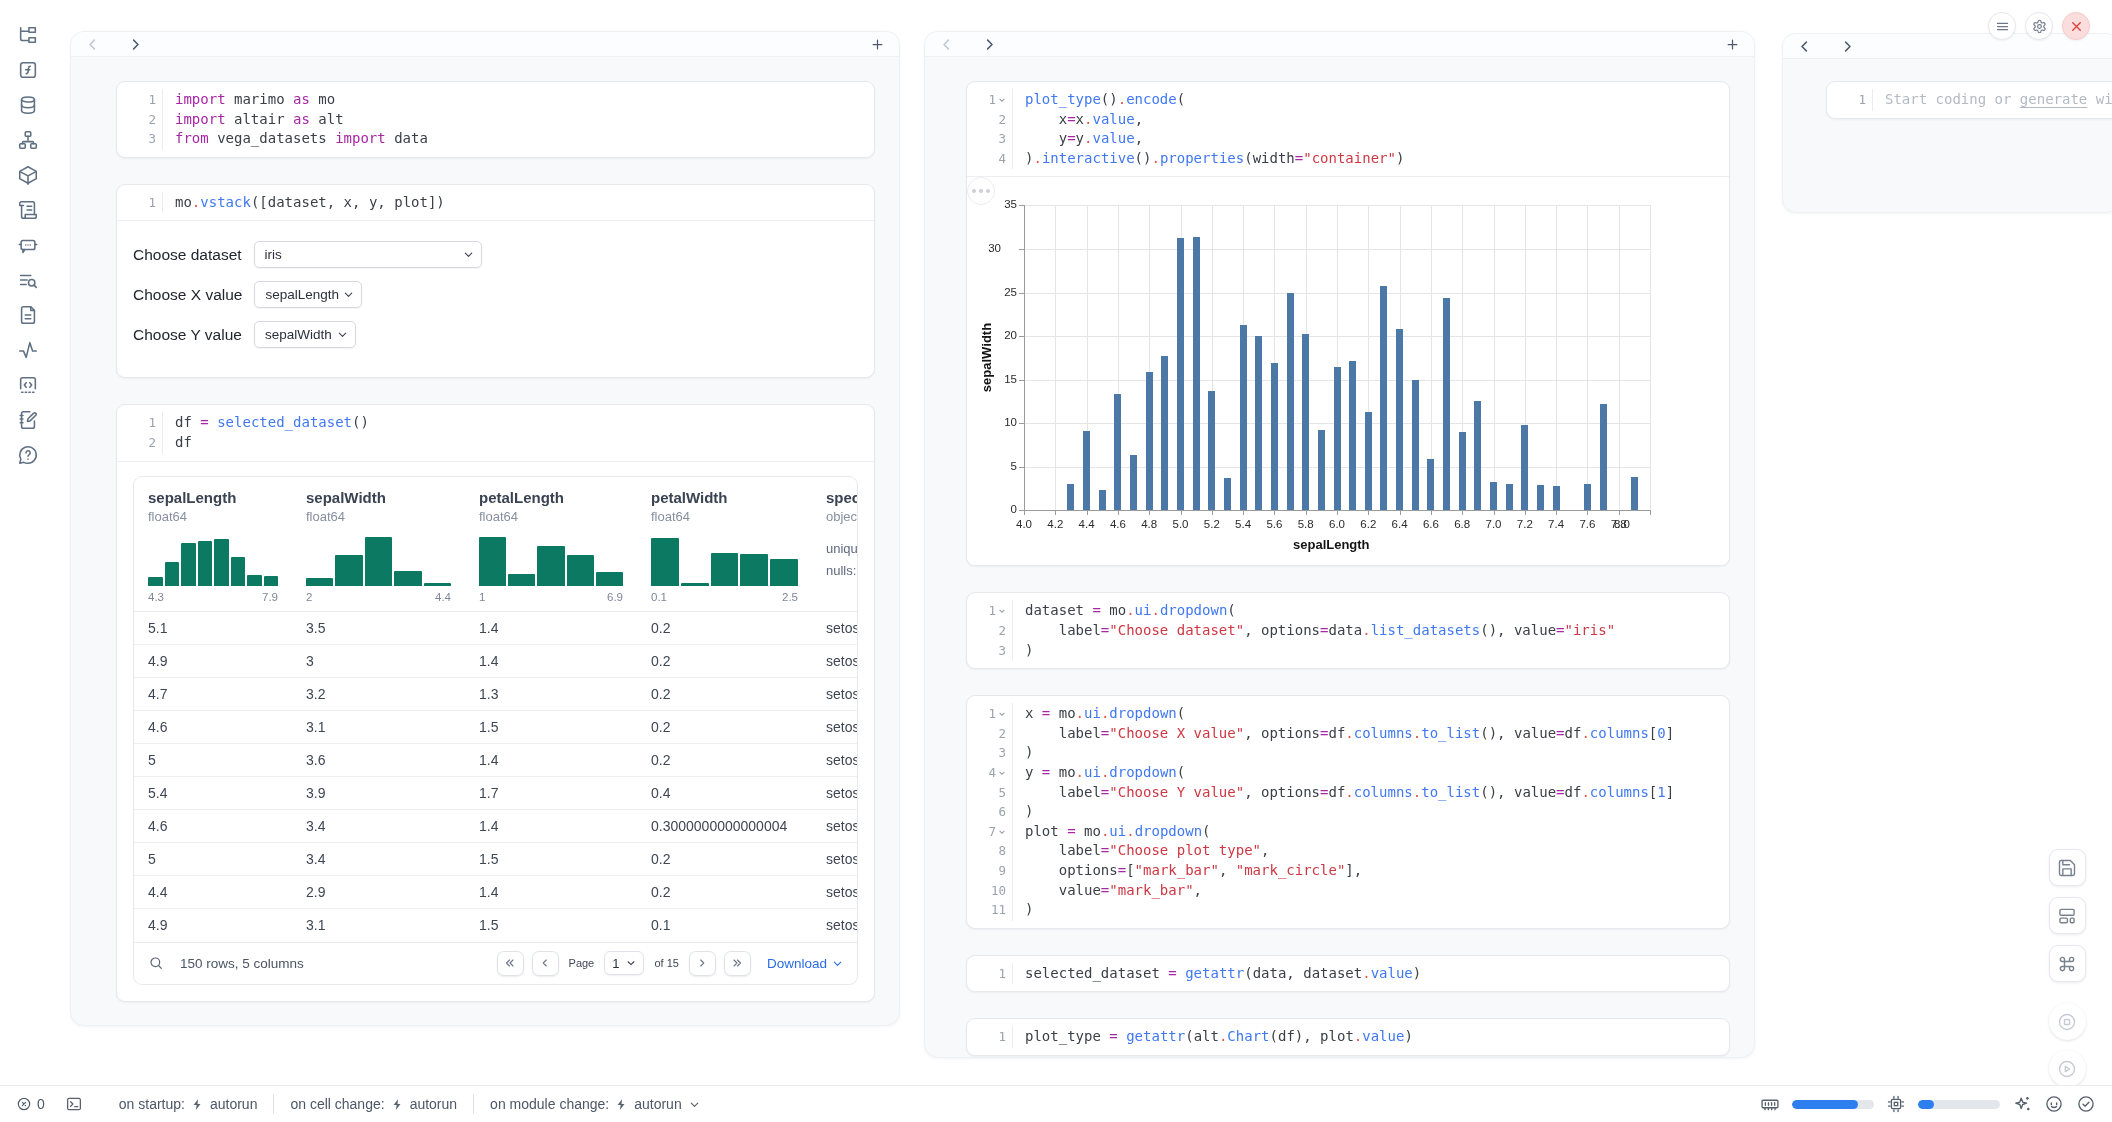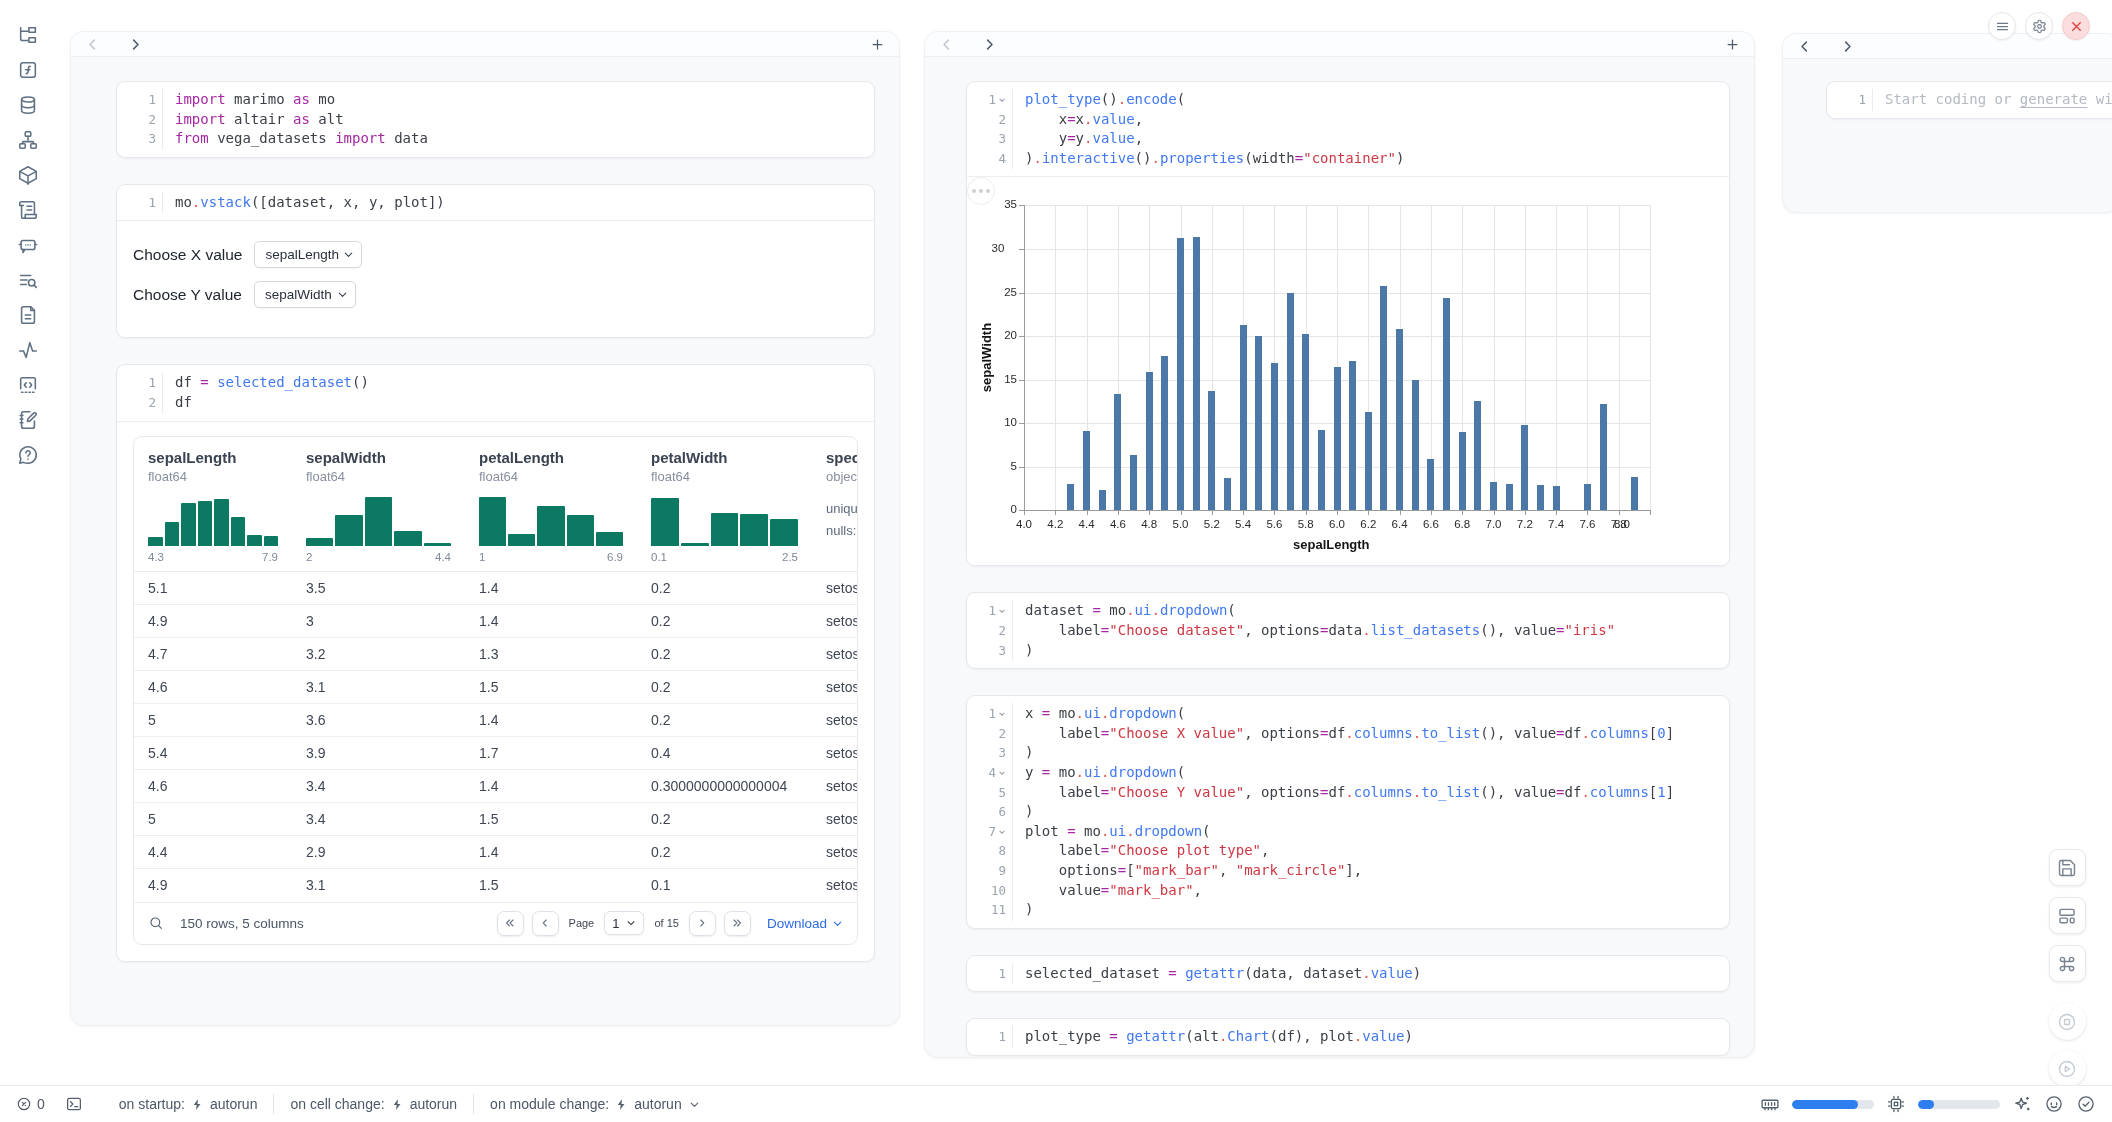--- a/index.html
+++ b/index.html
@@ -232,20 +232,29 @@
           <div class="code-line"><span class="ln">1</span><span class="lt"><span class="tk-k">import</span><span class="tk-v"> marimo </span><span class="tk-k">as</span><span class="tk-v"> mo</span></span></div>
           <div class="code-line"><span class="ln">2</span><span class="lt"><span class="tk-k">import</span><span class="tk-v"> altair </span><span class="tk-k">as</span><span class="tk-v"> alt</span></span></div>
           <div class="code-line"><span class="ln">3</span><span class="lt"><span class="tk-k">from</span><span class="tk-v"> vega_datasets </span><span class="tk-k">import</span><span class="tk-v"> data</span></span></div>
         </div>
       </div>
     <div class="cell">
       <div class="code bb">
           <div class="code-line"><span class="ln">1</span><span class="lt"><span class="tk-v">mo</span><span class="tk-d">.</span><span class="tk-f">vstack</span><span class="tk-p">([</span><span class="tk-v">dataset</span><span class="tk-p">, </span><span class="tk-v">x</span><span class="tk-p">, </span><span class="tk-v">y</span><span class="tk-p">, </span><span class="tk-v">plot</span><span class="tk-p">])</span></span></div>
         </div>
       <div class="output" id="controls">
+          <div class="ctl-row">
+            <span>Choose dataset</span>
+            <span class="sel" style="width: 228px;">
+              <span>iris</span>
+              <svg viewBox="0 0 24 24" fill="none" stroke="currentColor" stroke-width="2.4" stroke-linecap="round" stroke-linejoin="round">
+                <path d="M5 9l7 7 7-7"></path>
+              </svg>
+            </span>
+          </div>
           <div class="ctl-row">
             <span>Choose X value</span>
             <span class="sel" style="width: 108px;">
               <span>sepalLength</span>
               <svg viewBox="0 0 24 24" fill="none" stroke="currentColor" stroke-width="2.4" stroke-linecap="round" stroke-linejoin="round">
                 <path d="M5 9l7 7 7-7"></path>
               </svg>
             </span>
           </div>
           <div class="ctl-row">
@@ -566,21 +575,21 @@
           <div class="tickm" style="left: 52px; top: 202.286px; width: 5px; height: 1px;"></div>
           <div class="yt" style="left: 24px; top: 195.286px;">15</div>
           <div class="gl" style="left: 57px; top: 158.714px; width: 626px; height: 1px;"></div>
           <div class="tickm" style="left: 52px; top: 158.714px; width: 5px; height: 1px;"></div>
           <div class="yt" style="left: 24px; top: 151.714px;">20</div>
           <div class="gl" style="left: 57px; top: 115.143px; width: 626px; height: 1px;"></div>
           <div class="tickm" style="left: 52px; top: 115.143px; width: 5px; height: 1px;"></div>
           <div class="yt" style="left: 24px; top: 108.143px;">25</div>
           <div class="gl" style="left: 57px; top: 71.5714px; width: 626px; height: 1px;"></div>
           <div class="tickm" style="left: 52px; top: 71.5714px; width: 5px; height: 1px;"></div>
-          <div class="yt" style="left: 18px; top: 64.5714px; text-align: center;">30</div>
+          <div class="yt" style="left: 8px; top: 64.5714px;">30</div>
           <div class="gl" style="left: 57px; top: 28px; width: 626px; height: 1px;"></div>
           <div class="tickm" style="left: 52px; top: 28px; width: 5px; height: 1px;"></div>
           <div class="yt" style="left: 24px; top: 21px;">35</div>
           <div class="axis" style="left: 57px; top: 28px; width: 1px; height: 306px;"></div>
           <div class="axis" style="left: 57px; top: 333px; width: 626px; height: 1px;"></div>
           <div class="bar" style="left: 100.45px; top: 306.857px; height: 26.1429px; background: rgb(76, 120, 168);"></div>
           <div class="bar" style="left: 116.1px; top: 253.7px; height: 79.3px; background: rgb(76, 120, 168);"></div>
           <div class="bar" style="left: 131.75px; top: 312.957px; height: 20.0429px; background: rgb(76, 120, 168);"></div>
           <div class="bar" style="left: 147.4px; top: 217.1px; height: 115.9px; background: rgb(76, 120, 168);"></div>
           <div class="bar" style="left: 163.05px; top: 277.229px; height: 55.7714px; background: rgb(76, 120, 168);"></div>

